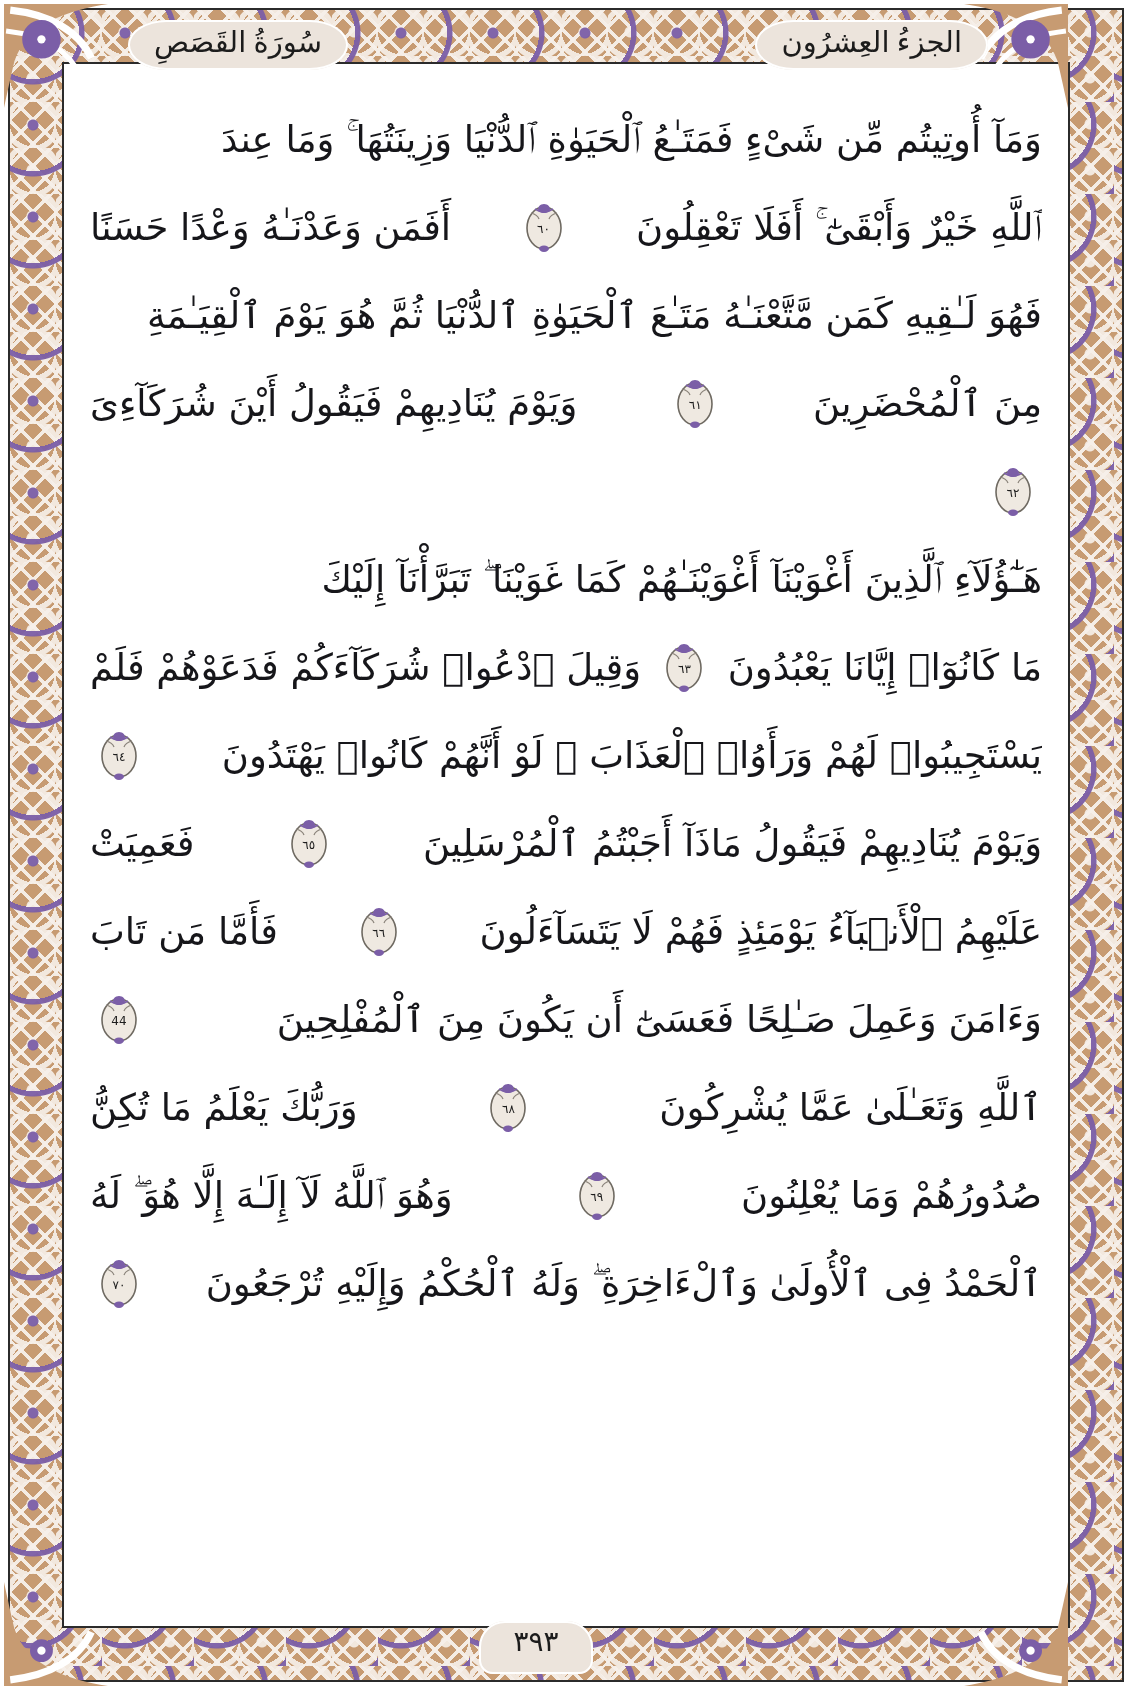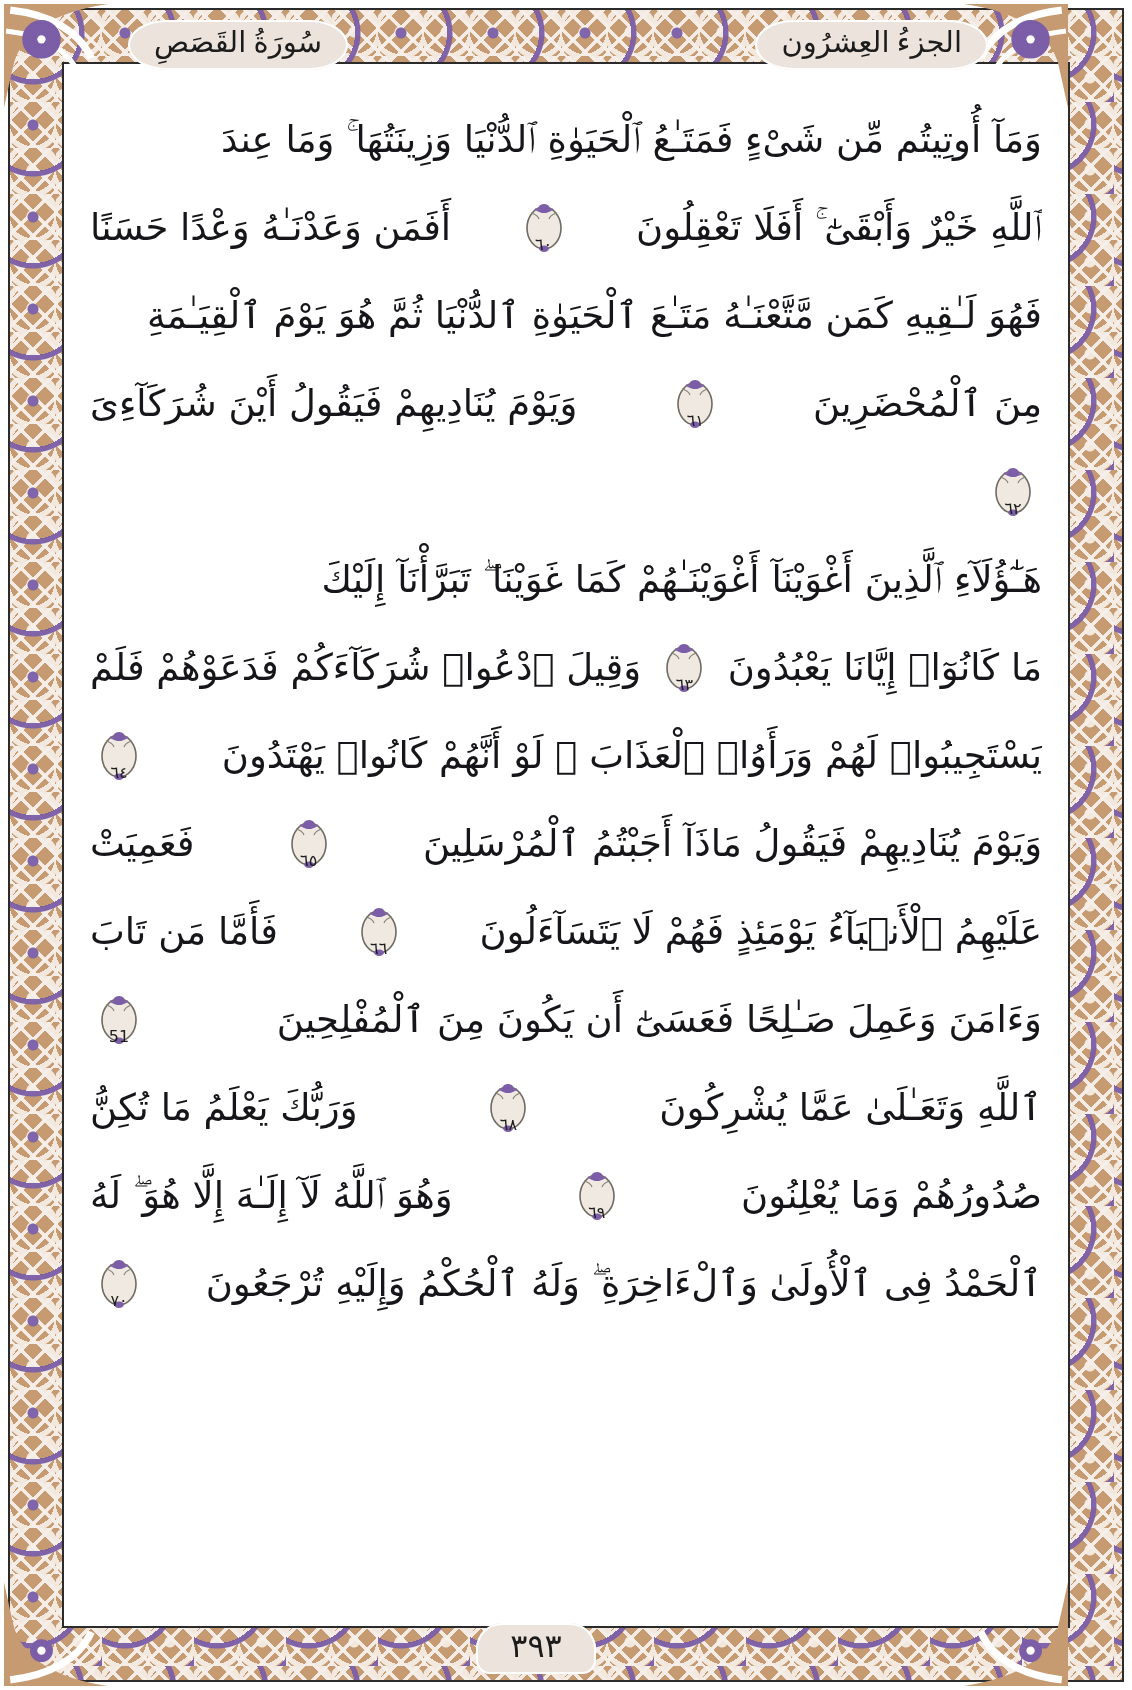--- a/index.html
+++ b/index.html
@@ -148,40 +148,40 @@
     width: 46px; height: 54px;
     margin: 0 6px;
     position: relative;
     flex: none;
     vertical-align: middle;
   }
   .ayah-mark svg { position: absolute; inset: 0; width: 100%; height: 100%; }
   .ayah-mark .num {
     position: relative;
     font-family: "DejaVu Sans", sans-serif;
-    font-size: 16px;
+    font-size: 12px;
     color: #1d1d1d;
     z-index: 2;
-    top: 17px;
+    top: 1px;
   }
 
   
   .page-num-wrap {
     position: absolute;
     left: 0; right: 0; bottom: 16px;
     display: flex; justify-content: center;
     z-index: 9;
   }
   .page-num {
     background: #ece4dc;
     border-radius: 26px 26px 14px 14px;
-    padding: 4px 34px 9px 34px;
+    padding: 4px 34px 16px 34px;
     box-shadow: 0 0 0 2px #ffffff inset;
     font-family: "DejaVu Sans", sans-serif;
-    font-size: 32px;
+    font-size: 28px;
     color: #1c1c1c;
     direction: rtl;
   }
 
   
   .flower { fill: #7b5ea7; }
 </style>
 </head>
 <body>
 
@@ -354,21 +354,21 @@
           <span class="w">وَءَامَنَ وَعَمِلَ صَـٰلِحًا فَعَسَىٰٓ أَن يَكُونَ مِنَ ٱلْمُفْلِحِينَ</span>
           <span class="ayah-mark">
             <svg viewBox="0 0 46 54" xmlns="http://www.w3.org/2000/svg">
               <ellipse cx="23" cy="27" rx="17" ry="21" fill="#efe9e1" stroke="#6f6a62" stroke-width="1.6"></ellipse>
               <path d="M23 3 c-4 0 -6 3 -6 5 c0 2 2 4 6 4 c4 0 6 -2 6 -4 c0 -2 -2 -5 -6 -5 z" fill="#7b5ea7"></path>
               <path d="M14 8 c3 2 5 3 9 3 c4 0 6 -1 9 -3" stroke="#7b5ea7" stroke-width="1.6" fill="none"></path>
               <path d="M23 51 c-3 0 -5 -2 -5 -3.5 c0 -1.5 2 -3 5 -3 c3 0 5 1.5 5 3 c0 1.5 -2 3.5 -5 3.5 z" fill="#7b5ea7"></path>
               <path d="M10 12 c4 1 7 3 8 6" stroke="#8a837a" stroke-width="1.2" fill="none"></path>
               <path d="M36 12 c-4 1 -7 3 -8 6" stroke="#8a837a" stroke-width="1.2" fill="none"></path>
             </svg>
-            <span class="num">51</span>
+            <span class="num">44</span>
           </span>
         </div>
         <div class="qline">
           <span class="w">ٱللَّهِ وَتَعَـٰلَىٰ عَمَّا يُشْرِكُونَ</span>
           <span class="ayah-mark">
             <svg viewBox="0 0 46 54" xmlns="http://www.w3.org/2000/svg">
               <ellipse cx="23" cy="27" rx="17" ry="21" fill="#efe9e1" stroke="#6f6a62" stroke-width="1.6"></ellipse>
               <path d="M23 3 c-4 0 -6 3 -6 5 c0 2 2 4 6 4 c4 0 6 -2 6 -4 c0 -2 -2 -5 -6 -5 z" fill="#7b5ea7"></path>
               <path d="M14 8 c3 2 5 3 9 3 c4 0 6 -1 9 -3" stroke="#7b5ea7" stroke-width="1.6" fill="none"></path>
               <path d="M23 51 c-3 0 -5 -2 -5 -3.5 c0 -1.5 2 -3 5 -3 c3 0 5 1.5 5 3 c0 1.5 -2 3.5 -5 3.5 z" fill="#7b5ea7"></path>

